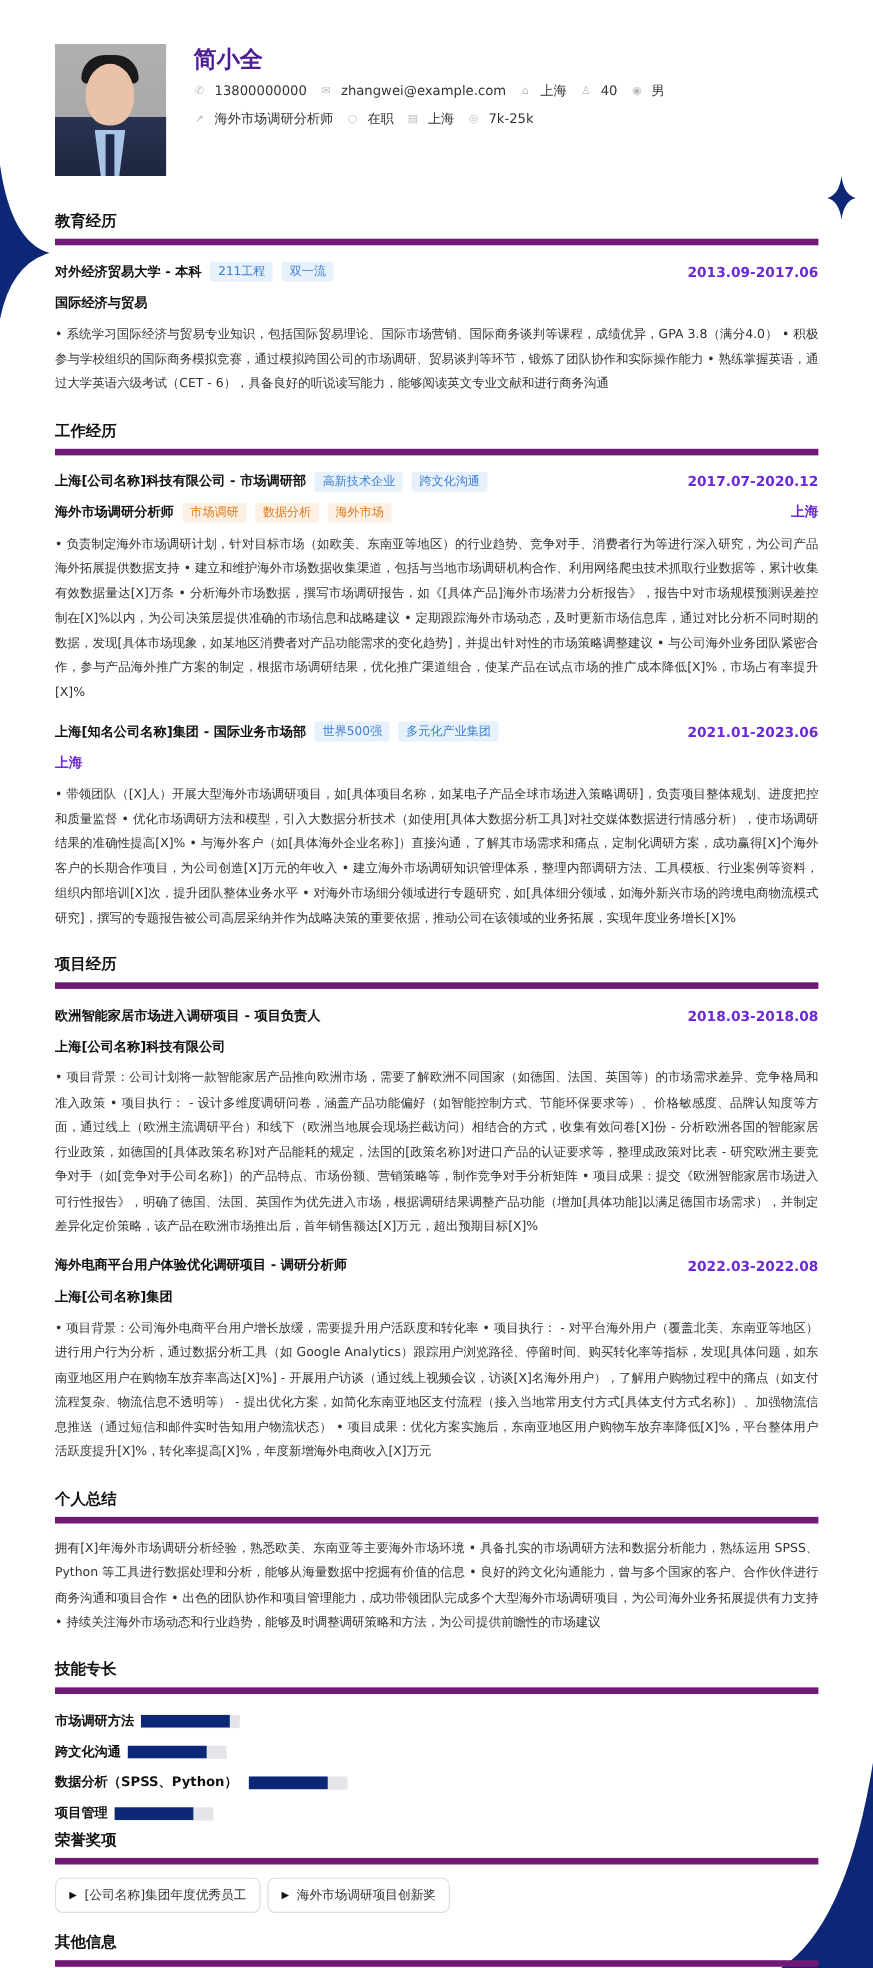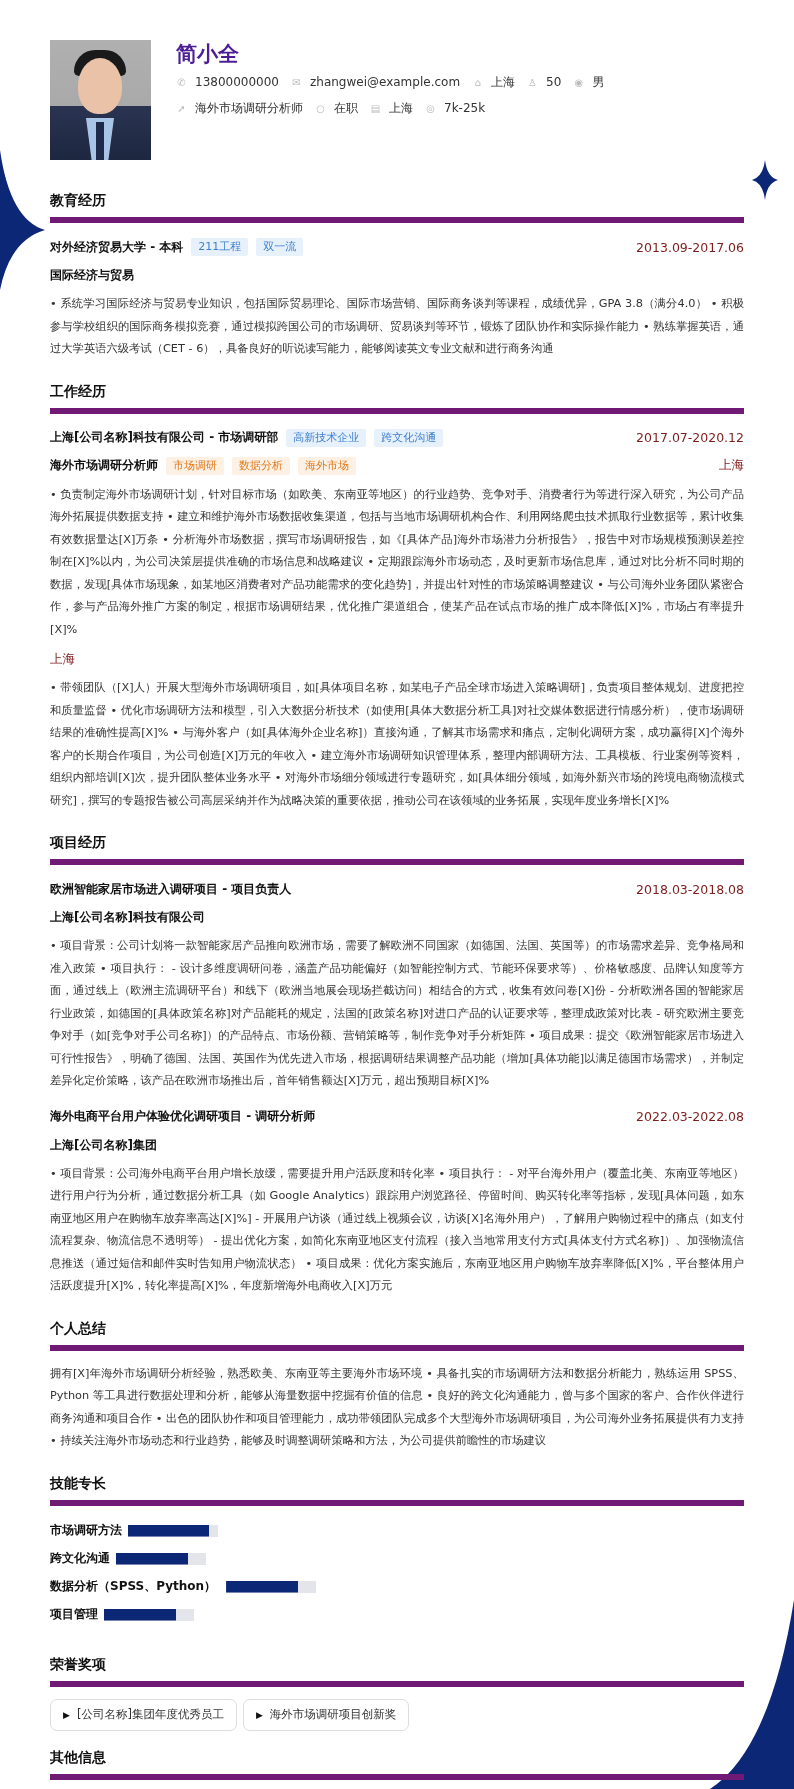--- a/index.html
+++ b/index.html
@@ -15,21 +15,21 @@
   .photo .tie { position: absolute; left: 46px; top: 82px; width: 8px; height: 38px; background: #1d2a4a; }
   .info { margin-left: 25px; padding-top: 0; }
   .name { font-size: 21px; font-weight: bold; color: #4c1d95; height: 30px; line-height: 30px; margin-top: -1px; }
   .line { display: flex; align-items: center; font-size: 12px; color: #333; height: 26px; }
   .line .item { display: flex; align-items: center; margin-right: 12px; }
   .line .ico { display: inline-block; width: 11px; text-align: center; color: #bbb; font-size: 10px; margin-right: 8px; }
   .section { margin-top: 14px; }
   .sec-title { font-size: 14px; font-weight: bold; color: #111; padding-bottom: 7px; border-bottom: 6px solid #701a75; }
   .row { display: flex; justify-content: space-between; align-items: center; height: 20px; margin-top: 14px; font-size: 12px; }
   .row .left { display: flex; align-items: center; font-weight: bold; color: #111; }
-  .row .right { font-weight: normal; color: #7f1d1d; font-size: 12.5px; }
+  .row .right { font-weight: bold; color: #6d28d9; font-size: 12.5px; }
   .tag { display: inline-block; font-size: 11px; font-weight: normal; padding: 1px 7px; margin-left: 8px; border-radius: 2px; line-height: 16px; }
   .tag.blue { background: #e7f1fc; color: #3d7fd1; }
   .tag.orange { background: #fdf1e5; color: #e07b1e; }
   .sub { font-size: 12px; font-weight: bold; color: #111; margin-top: 10px; height: 18px; }
   .desc { font-size: 11.3px; color: #333; line-height: 22.5px; margin-top: 8px; text-align: justify; }
   .skills { display: grid; grid-template-columns: 1fr; row-gap: 10px; margin-top: 16px; }
   .skill { display: flex; align-items: center; font-size: 12px; font-weight: bold; height: 18px; color: #111; }
   .bar { margin-left: 6px; width: 90px; height: 12px; background: #e4e5ea; position: relative; }
   .bar .fill { position: absolute; left: 0; top: 0; height: 100%; background: #0d2777; clip-path: polygon(0 0, 100% 0, calc(100% - 0px) 100%, 0 100%); }
   .awards { display: flex; margin-top: 12px; }
@@ -70,21 +70,21 @@
         <span class="item">
             <span class="ico">✉</span>
             <span>zhangwei@example.com</span>
           </span>
         <span class="item">
             <span class="ico">⌂</span>
             <span>上海</span>
           </span>
         <span class="item">
             <span class="ico">♙</span>
-            <span>50</span>
+            <span>40</span>
           </span>
         <span class="item">
             <span class="ico">◉</span>
             <span>男</span>
           </span>
       </div>
       <div class="line">
         <span class="item">
             <span class="ico">➚</span>
             <span>海外市场调研分析师</span>
@@ -137,20 +137,28 @@
           <span class="tag orange">市场调研</span>
           <span class="tag orange">数据分析</span>
           <span class="tag orange">海外市场</span>
         </div>
         <div class="right">上海</div>
       </div>
       <div class="desc">• 负责制定海外市场调研计划，针对目标市场（如欧美、东南亚等地区）的行业趋势、竞争对手、消费者行为等进行深入研究，为公司产品海外拓展提供数据支持 • 建立和维护海外市场数据收集渠道，包括与当地市场调研机构合作、利用网络爬虫技术抓取行业数据等，累计收集有效数据量达[X]万条 • 分析海外市场数据，撰写市场调研报告，如《[具体产品]海外市场潜力分析报告》，报告中对市场规模预测误差控制在[X]%以内，为公司决策层提供准确的市场信息和战略建议 • 定期跟踪海外市场动态，及时更新市场信息库，通过对比分析不同时期的数据，发现[具体市场现象，如某地区消费者对产品功能需求的变化趋势]，并提出针对性的市场策略调整建议 • 与公司海外业务团队紧密合作，参与产品海外推广方案的制定，根据市场调研结果，优化推广渠道组合，使某产品在试点市场的推广成本降低[X]%，市场占有率提升[X]%</div>
     </div>
 
     <div style="margin-top:6px">
+      <div class="row">
+        <div class="left">
+          <span>上海[知名公司名称]集团 - 国际业务市场部</span>
+          <span class="tag blue">世界500强</span>
+          <span class="tag blue">多元化产业集团</span>
+        </div>
+        <div class="right">2021.01-2023.06</div>
+      </div>
       <div class="row" style="margin-top:8px">
         <div class="right">上海</div>
       </div>
       <div class="desc">• 带领团队（[X]人）开展大型海外市场调研项目，如[具体项目名称，如某电子产品全球市场进入策略调研]，负责项目整体规划、进度把控和质量监督 • 优化市场调研方法和模型，引入大数据分析技术（如使用[具体大数据分析工具]对社交媒体数据进行情感分析），使市场调研结果的准确性提高[X]% • 与海外客户（如[具体海外企业名称]）直接沟通，了解其市场需求和痛点，定制化调研方案，成功赢得[X]个海外客户的长期合作项目，为公司创造[X]万元的年收入 • 建立海外市场调研知识管理体系，整理内部调研方法、工具模板、行业案例等资料，组织内部培训[X]次，提升团队整体业务水平 • 对海外市场细分领域进行专题研究，如[具体细分领域，如海外新兴市场的跨境电商物流模式研究]，撰写的专题报告被公司高层采纳并作为战略决策的重要依据，推动公司在该领域的业务拓展，实现年度业务增长[X]%</div>
     </div>
   </div>
 
   <div class="section" style="margin-top:22px">
     <div class="sec-title">项目经历</div>
     <div>
@@ -203,21 +211,21 @@
       </div>
       <div class="skill">
         <span>项目管理</span>
         <span class="bar">
             <span class="fill" style="width:80%"></span>
           </span>
       </div>
     </div>
   </div>
 
-  <div class="section" style="margin-top:32px">
+  <div class="section" style="margin-top:6px">
     <div class="sec-title">荣誉奖项</div>
     <div class="awards">
       <div class="award">
         <span class="tri">▶</span>
         <span>[公司名称]集团年度优秀员工</span>
       </div>
       <div class="award">
         <span class="tri">▶</span>
         <span>海外市场调研项目创新奖</span>
       </div>

